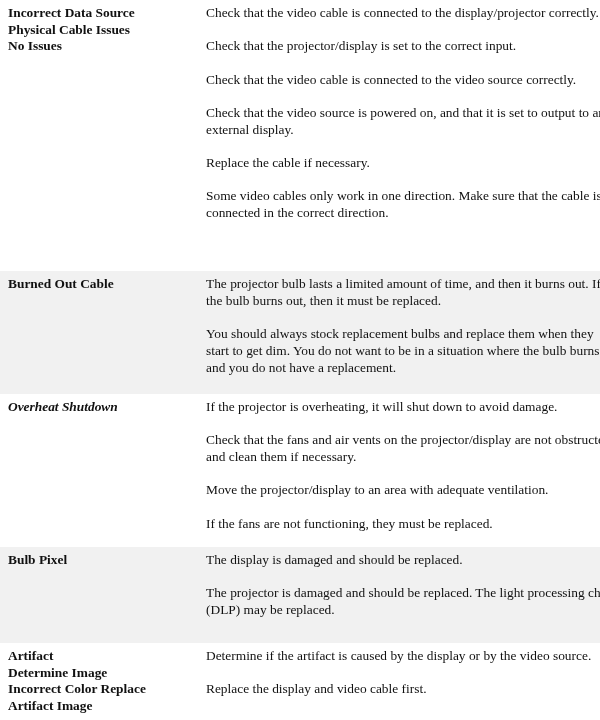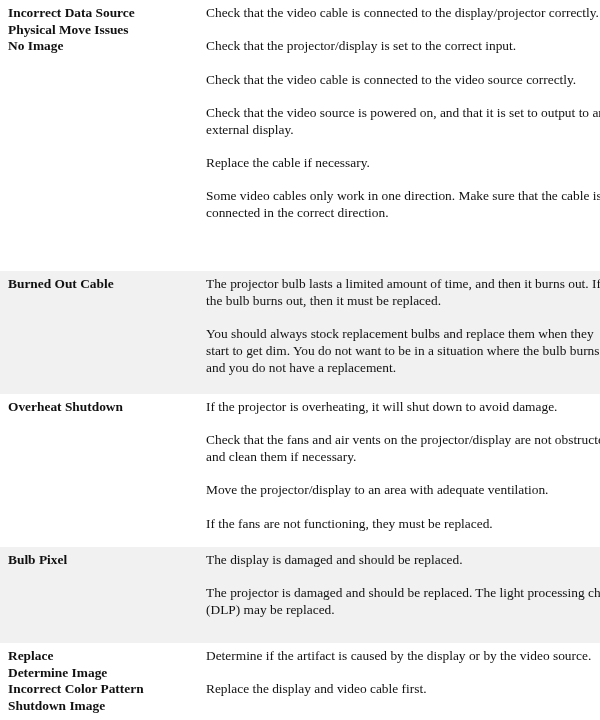--- a/index.html
+++ b/index.html
@@ -56,41 +56,41 @@
     line-height: 16.8px;
     margin: 0 0 16.5px 0;
   }
   .resolution-para:last-child {
     margin-bottom: 0;
   }
 
   
   .h-row-1 .col-symptom { height: 260px; }
   .h-row-2 .col-symptom { height: 112px; }
-  .h-row-3 .col-symptom { height: 142px; }
+  .h-row-3 .col-symptom { height: 142px; font-style: italic; }
   .h-row-4 .col-symptom { height: 85px; }
   .h-row-5 .col-symptom { height: 82px; }
 
   
   .symptom-stack .symptom-line + .symptom-line {
     margin-top: 0;
   }
 </style>
 </head>
 <body>
 
 <table class="doc-table">
   <tbody>
 
     <tr class="doc-row row-plain h-row-1">
       <td class="col-symptom">
         <div class="symptom-stack">
           <div class="symptom-line">Incorrect Data Source</div>
-          <div class="symptom-line">Physical Move Issues</div>
-          <div class="symptom-line">No Image</div>
+          <div class="symptom-line">Physical Cable Issues</div>
+          <div class="symptom-line">No Issues</div>
         </div>
       </td>
       <td class="col-resolution">
         <p class="resolution-para">Check that the video cable is connected to the display/projector correctly.</p>
         <p class="resolution-para">Check that the projector/display is set to the correct input.</p>
         <p class="resolution-para">Check that the video cable is connected to the video source correctly.</p>
         <p class="resolution-para">Check that the video source is powered on, and that it is set to output to an external display.</p>
         <p class="resolution-para">Replace the cable if necessary.</p>
         <p class="resolution-para">Some video cables only work in one direction.  Make sure that the cable is connected in the correct direction.</p>
       </td>
@@ -130,24 +130,24 @@
       </td>
       <td class="col-resolution">
         <p class="resolution-para">The display is damaged and should be replaced.</p>
         <p class="resolution-para">The projector is damaged and should be replaced.  The light processing chip (DLP) may be replaced.</p>
       </td>
     </tr>
 
     <tr class="doc-row row-plain h-row-5">
       <td class="col-symptom">
         <div class="symptom-stack">
-          <div class="symptom-line">Replace</div>
+          <div class="symptom-line">Artifact</div>
           <div class="symptom-line">Determine Image</div>
-          <div class="symptom-line">Incorrect Color Pattern</div>
-          <div class="symptom-line">Shutdown Image</div>
+          <div class="symptom-line">Incorrect Color Replace</div>
+          <div class="symptom-line">Artifact Image</div>
         </div>
       </td>
       <td class="col-resolution">
         <p class="resolution-para">Determine if the artifact is caused by the display or by the video source.</p>
         <p class="resolution-para">Replace the display and video cable first.</p>
       </td>
     </tr>
 
   </tbody>
 </table>

